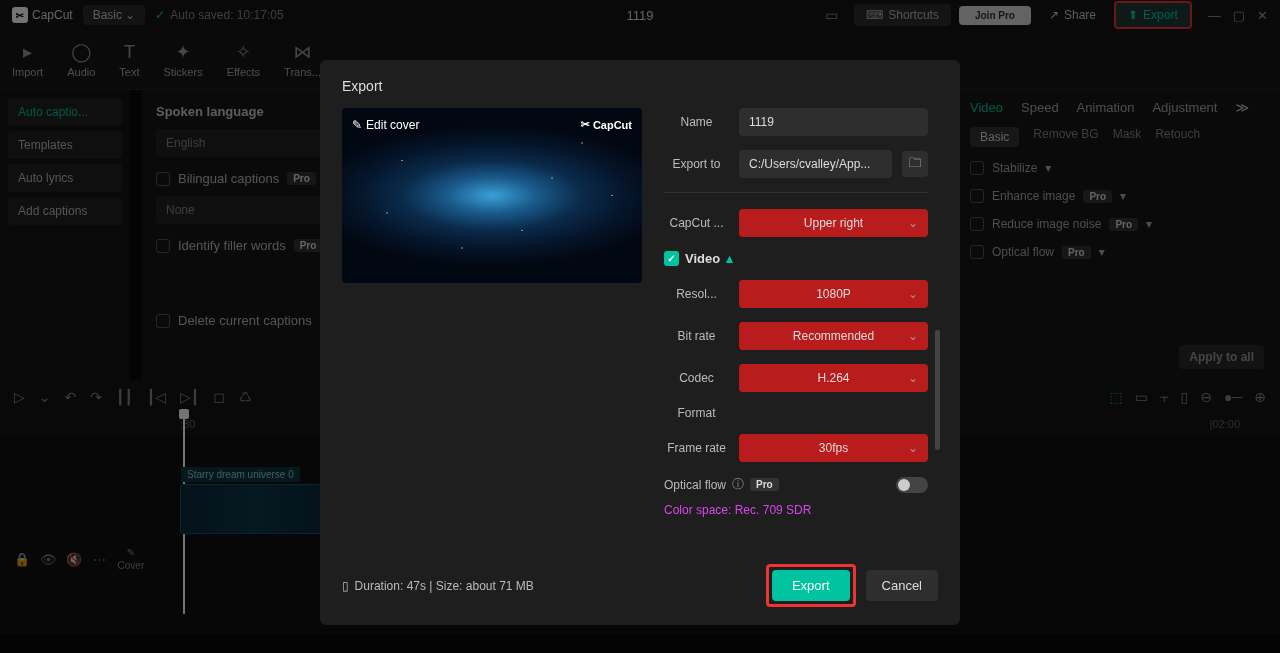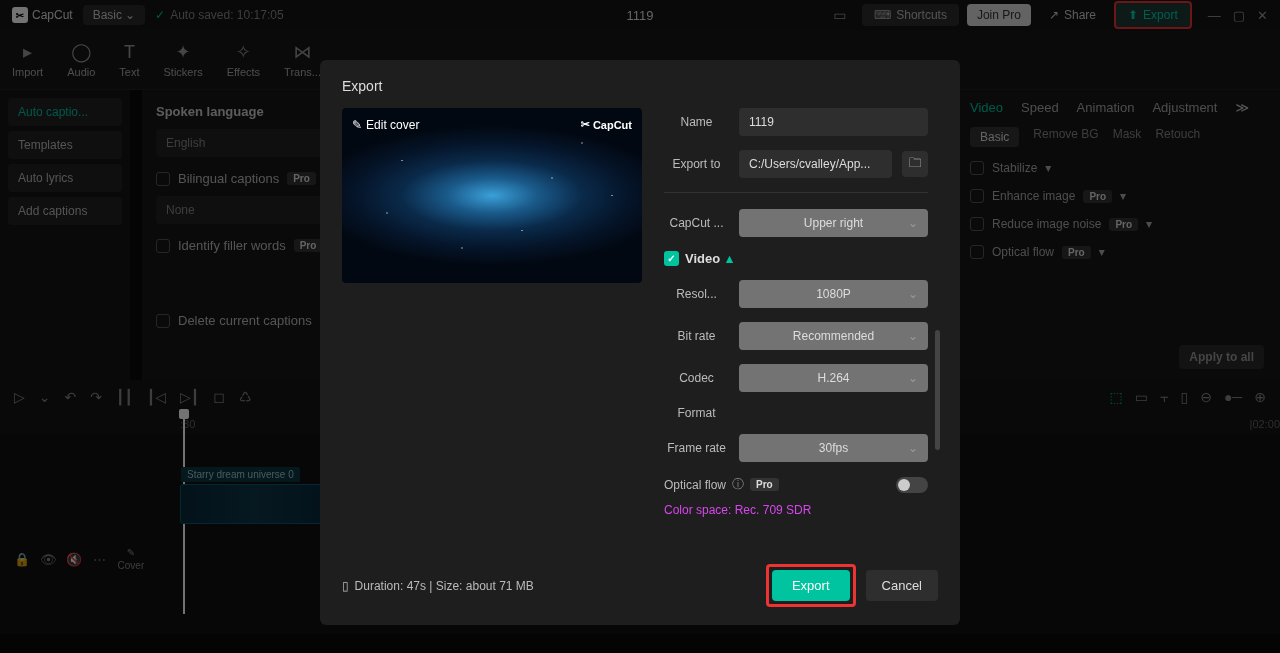--- a/index.html
+++ b/index.html
@@ -9,21 +9,21 @@
 .topbar { height: 30px; display: flex; align-items: center; padding: 0 12px; background: #141414; gap: 10px; }
 .logo { display: flex; align-items: center; gap: 4px; font-size: 12px; color: #ddd; }
 .logo-icon { width: 16px; height: 16px; background: #fff; border-radius: 3px; display: inline-flex; align-items: center; justify-content: center; color: #000; font-size: 10px; font-weight: bold; }
 .menu-btn { background: #2a2a2a; padding: 3px 10px; border-radius: 4px; font-size: 12px; color: #ccc; display: flex; align-items: center; gap: 3px; }
 .autosave { color: #888; font-size: 12px; display: flex; align-items: center; gap: 5px; }
 .autosave-icon { color: #00c4a0; }
 .title-center { position: absolute; left: 50%; transform: translateX(-50%); color: #ddd; font-size: 13px; }
 .topbar-right { margin-left: auto; display: flex; align-items: center; gap: 8px; }
 .tb-icon-btn { width: 28px; height: 20px; display: flex; align-items: center; justify-content: center; color: #999; font-size: 14px; }
 .shortcuts-btn { background: #2e2e2e; padding: 4px 12px; border-radius: 4px; font-size: 12px; color: #bbb; display: flex; align-items: center; gap: 5px; }
-.join-pro { background: #dcdcdc; color: #333; padding: 4px 10px; border-radius: 4px; font-size: 12px; font-weight: 400; }
+.join-pro { background: #dcdcdc; color: #333; padding: 4px 16px; border-radius: 4px; font-size: 10px; font-weight: 700; }
 .share-btn { padding: 4px 10px; color: #ccc; font-size: 12px; display: flex; align-items: center; gap: 5px; }
 .export-top { background: #1d3a37; color: #00d0b0; padding: 5px 12px; border-radius: 4px; font-size: 12px; display: flex; align-items: center; gap: 5px; border: 2px solid #e33; }
 .win-controls { display: flex; gap: 12px; margin-left: 8px; color: #999; }
 
 
 .tools { height: 60px; display: flex; align-items: center; padding: 0 12px; gap: 24px; background: #181818; border-bottom: 1px solid #222; }
 .tool { display: flex; flex-direction: column; align-items: center; gap: 3px; color: #aaa; font-size: 11px; }
 .tool-icon { font-size: 18px; color: #999; }
 
 
@@ -50,38 +50,38 @@
 
 .timeline-top { height: 34px; background: #161616; display: flex; align-items: center; padding: 0 14px; gap: 14px; color: #888; }
 .tl-icon { font-size: 14px; }
 .tl-right { margin-left: auto; display: flex; align-items: center; gap: 12px; }
 .tl-marks { height: 20px; background: #141414; padding-left: 180px; display: flex; gap: 120px; color: #666; font-size: 11px; align-items: center; position: relative; }
 .playhead { position: absolute; left: 183px; top: 0; width: 2px; height: 200px; background: #fff; }
 .playhead::before { content: ""; position: absolute; top: -5px; left: -4px; width: 10px; height: 10px; background: #fff; border-radius: 2px; }
 .timeline { height: 200px; background: #111; padding: 10px 14px; display: flex; gap: 6px; }
 .tl-left { width: 160px; display: flex; align-items: center; gap: 10px; color: #888; padding-top: 50px; }
 .tl-clip-area { flex: 1; position: relative; padding-top: 40px; }
-.clip { width: 150px; height: 40px; background: linear-gradient(90deg, #0a2a3a, #0e3548, #0a2a3a); border: 1px solid #0a5a6a; border-radius: 3px; position: relative; }
+.clip { width: 150px; height: 50px; background: linear-gradient(90deg, #0a2a3a, #0e3548, #0a2a3a); border: 1px solid #0a5a6a; border-radius: 3px; position: relative; }
 .clip-label { position: absolute; top: -18px; left: 0; background: #0a3540; padding: 2px 6px; font-size: 10px; color: #9cc; border-radius: 2px 2px 0 0; }
 .cover-btn { width: 30px; display: flex; flex-direction: column; align-items: center; gap: 2px; color: #888; font-size: 10px; }
 
 
 .overlay { position: absolute; inset: 0; background: rgba(0,0,0,0.55); z-index: 100; }
 .modal { position: absolute; left: 320px; top: 60px; width: 640px; height: 565px; background: #1e1e1e; border-radius: 6px; z-index: 101; padding: 18px 22px; display: flex; flex-direction: column; }
 .modal-title { font-size: 14px; color: #ddd; margin-bottom: 14px; }
 .modal-body { display: flex; gap: 22px; flex: 1; overflow: hidden; }
 .cover-preview { width: 300px; height: 175px; background: radial-gradient(ellipse 60% 40% at 50% 50%, #3aa0d8 0%, #1a5a8a 25%, #0a2a4a 50%, #05152a 75%, #020812 100%); border-radius: 4px; position: relative; }
 .cover-stars { position: absolute; inset: 0; background-image: radial-gradient(1px 1px at 20% 30%, #fff, transparent), radial-gradient(1px 1px at 60% 70%, #fff, transparent), radial-gradient(1px 1px at 80% 20%, #fff, transparent), radial-gradient(1px 1px at 40% 80%, #fff, transparent), radial-gradient(1px 1px at 90% 50%, #fff, transparent), radial-gradient(1px 1px at 15% 60%, #fff, transparent), radial-gradient(1px 1px at 70% 40%, #fff, transparent); }
 .edit-cover { position: absolute; top: 10px; left: 10px; color: #fff; font-size: 12px; display: flex; align-items: center; gap: 4px; }
 .capcut-wm { position: absolute; top: 10px; right: 10px; color: #fff; font-size: 11px; font-weight: 600; display: flex; align-items: center; gap: 3px; }
 .form-side { flex: 1; overflow-y: auto; padding-right: 10px; }
 .form-row { display: flex; align-items: center; margin-bottom: 14px; gap: 10px; }
 .form-label { width: 65px; font-size: 12px; color: #bbb; flex-shrink: 0; text-align: center; }
 .form-input { flex: 1; background: #2e2e2e; padding: 7px 10px; border-radius: 4px; color: #ddd; font-size: 12px; border: none; }
-.form-select { flex: 1; background: #737373; padding: 7px 10px; border-radius: 4px; color: #ddd; font-size: 12px; display: flex; justify-content: center; align-items: center; position: relative; }
+.form-select { flex: 1; background: #b91c1c; padding: 7px 10px; border-radius: 4px; color: #ddd; font-size: 12px; display: flex; justify-content: center; align-items: center; position: relative; }
 .form-select::after { content: "⌄"; position: absolute; right: 10px; color: #999; }
 .folder-btn { width: 26px; height: 26px; background: #2e2e2e; border-radius: 4px; display: flex; align-items: center; justify-content: center; color: #ccc; font-size: 13px; }
 .divider { height: 1px; background: #333; margin: 10px 0 16px; }
 .section-header { display: flex; align-items: center; gap: 6px; margin-bottom: 14px; font-size: 13px; color: #ddd; font-weight: 600; }
 .check-on { width: 15px; height: 15px; background: #00c4a0; border-radius: 3px; display: flex; align-items: center; justify-content: center; color: #fff; font-size: 10px; }
 .optical-row { display: flex; align-items: center; justify-content: space-between; margin-bottom: 10px; }
 .optical-left { display: flex; align-items: center; gap: 6px; font-size: 12px; color: #bbb; }
 .toggle { width: 32px; height: 16px; background: #444; border-radius: 8px; position: relative; }
 .toggle::after { content: ""; position: absolute; left: 2px; top: 2px; width: 12px; height: 12px; background: #ccc; border-radius: 50%; }
 .color-space { font-size: 12px; color: #d946ef; }
@@ -245,21 +245,21 @@
     <span class="tl-icon">⫟</span>
     <span class="tl-icon">▯</span>
     <span class="tl-icon">⊖</span>
     <span class="tl-icon">●─</span>
     <span class="tl-icon">⊕</span>
   </div>
 </div>
 <div class="tl-marks">
   <div class="playhead"></div>
   <span>:30</span>
-  <span style="margin-left:auto; ">|02:00</span>
+  <span style="margin-left:auto; margin-right:40px">|02:00</span>
 </div>
 <div class="timeline">
   <div class="tl-left">
     <span>🔒</span>
     <span>👁</span>
     <span>🔇</span>
     <span>⋯</span>
     <div class="cover-btn">
       <span>✎</span>
       <span>Cover</span>

